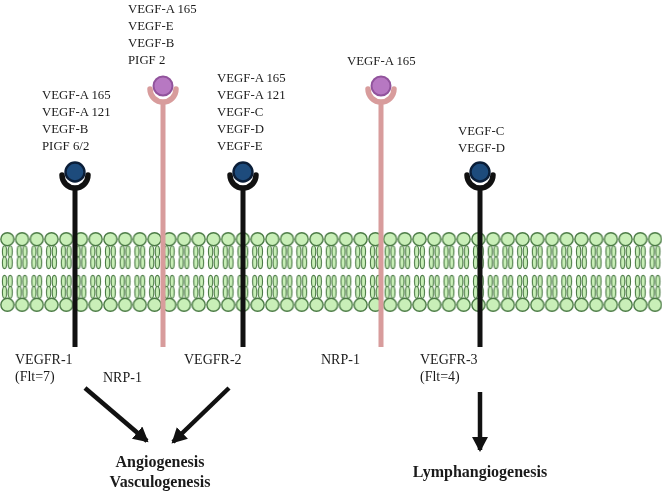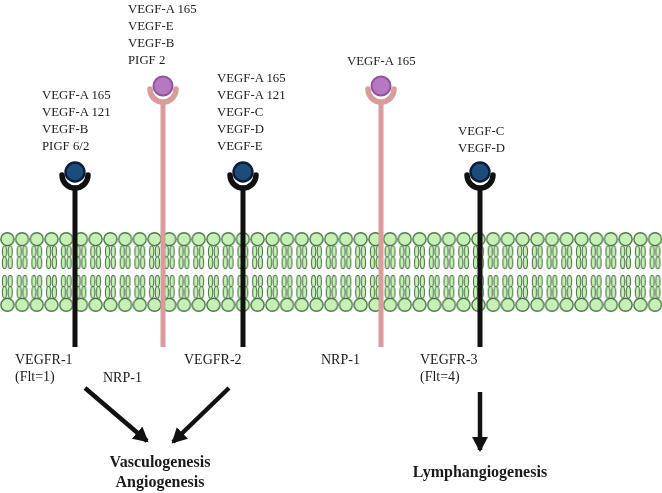--- a/index.html
+++ b/index.html
@@ -118,37 +118,37 @@
     <div>VEGF-A 165</div>
   </div>
 
   <div class="txt ligand-list" style="left:458px;top:123px">
     <div>VEGF-C</div>
     <div>VEGF-D</div>
   </div>
 
   <div class="txt receptor-label" style="left:15px;top:351px">
     <div>VEGFR-1</div>
-    <div>(Flt=1)</div>
+    <div>(Flt=7)</div>
   </div>
   <div class="txt receptor-label" style="left:103px;top:369px">
     <div>NRP-1</div>
   </div>
   <div class="txt receptor-label" style="left:184px;top:351px">
     <div>VEGFR-2</div>
   </div>
   <div class="txt receptor-label" style="left:321px;top:351px">
     <div>NRP-1</div>
   </div>
   <div class="txt receptor-label" style="left:420px;top:351px">
     <div>VEGFR-3</div>
     <div>(Flt=4)</div>
   </div>
 
   <div class="txt outcome" style="left:40px;top:452px">
+    <div>Angiogenesis</div>
     <div>Vasculogenesis</div>
-    <div>Angiogenesis</div>
   </div>
   <div class="txt outcome" style="left:360px;top:462px">
     <div>Lymphangiogenesis</div>
   </div>
 
 </div>
 
 </body></html>

